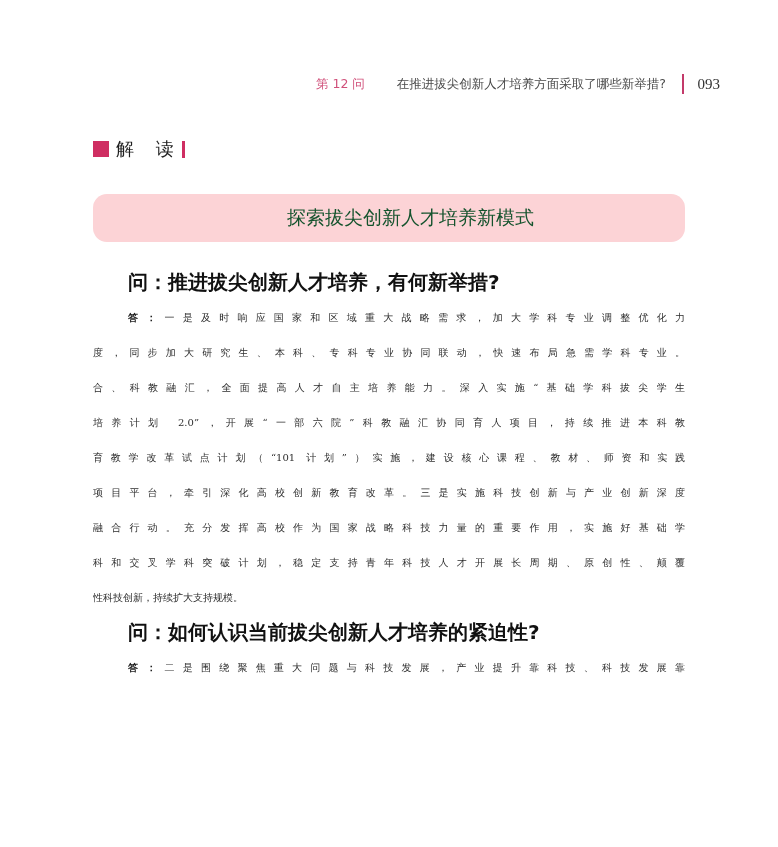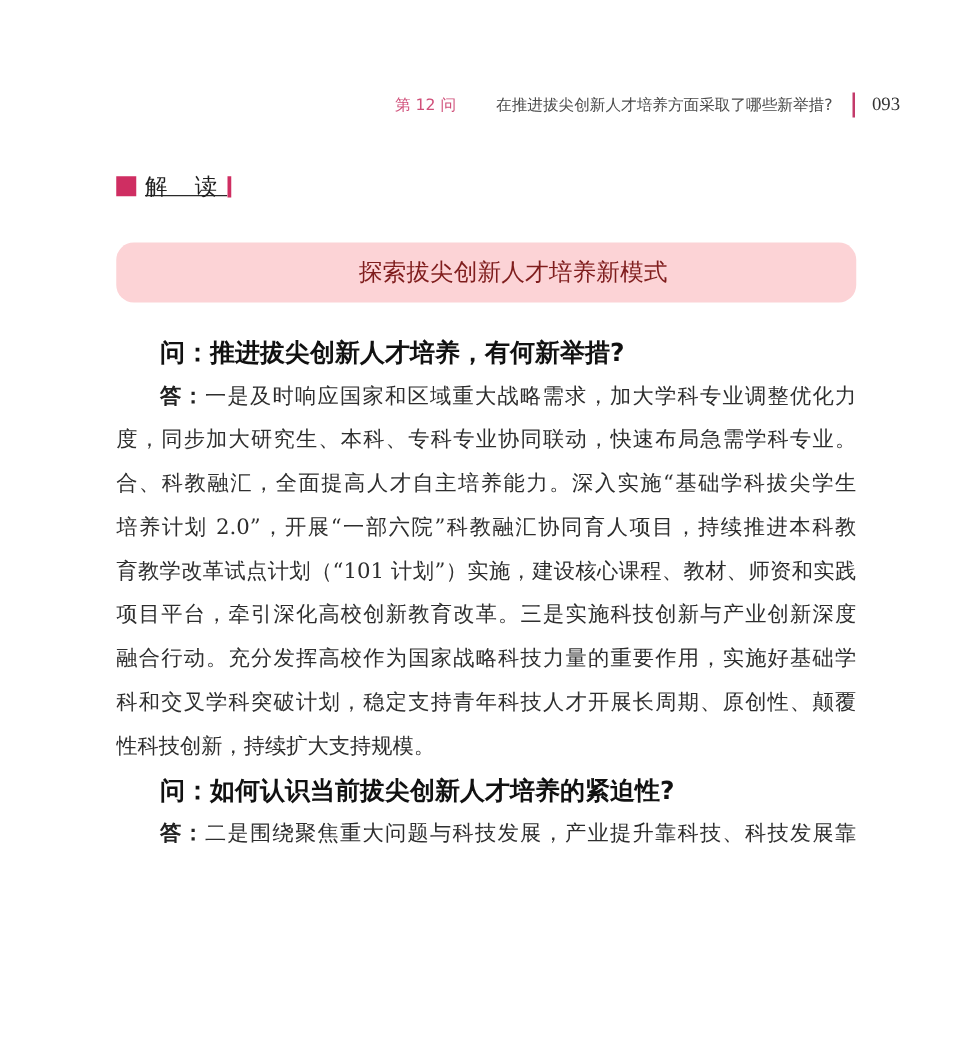--- a/index.html
+++ b/index.html
@@ -45,21 +45,20 @@
       font-size: 15px;
       color: #333;
     }
     .section-heading {
       position: absolute;
       top: 138px;
       left: 93px;
       display: flex;
       align-items: center;
       height: 22px;
-      text-decoration: underline;
     }
     .section-heading .square {
       width: 16px;
       height: 16px;
       background: #cf2e62;
       margin-right: 7px;
     }
     .section-heading .label {
       font-family: "DejaVu Sans", "Liberation Sans", sans-serif;
       font-size: 18px;
@@ -80,33 +79,33 @@
       height: 48px;
       background: #fcd3d6;
       border-radius: 14px;
       display: flex;
       align-items: center;
       justify-content: center;
     }
     .banner .banner-title {
       font-family: Liberation Mono, monospace;
       font-size: 19px;
-      color: #7f1d1d;
+      color: #14532d;
       margin-left: 43px;
     }
     .body-text {
       position: absolute;
       top: 265px;
       left: 93px;
       width: 592px;
     }
     .line {
       height: 35px;
       line-height: 35px;
-      font-size: 17px;
+      font-size: 10px;
       white-space: nowrap;
       color: #2e2e2e;
       text-align: justify;
       text-align-last: justify;
       overflow: hidden;
     }
     .line.indent {
       padding-left: 35px;
     }
     .line.last {

